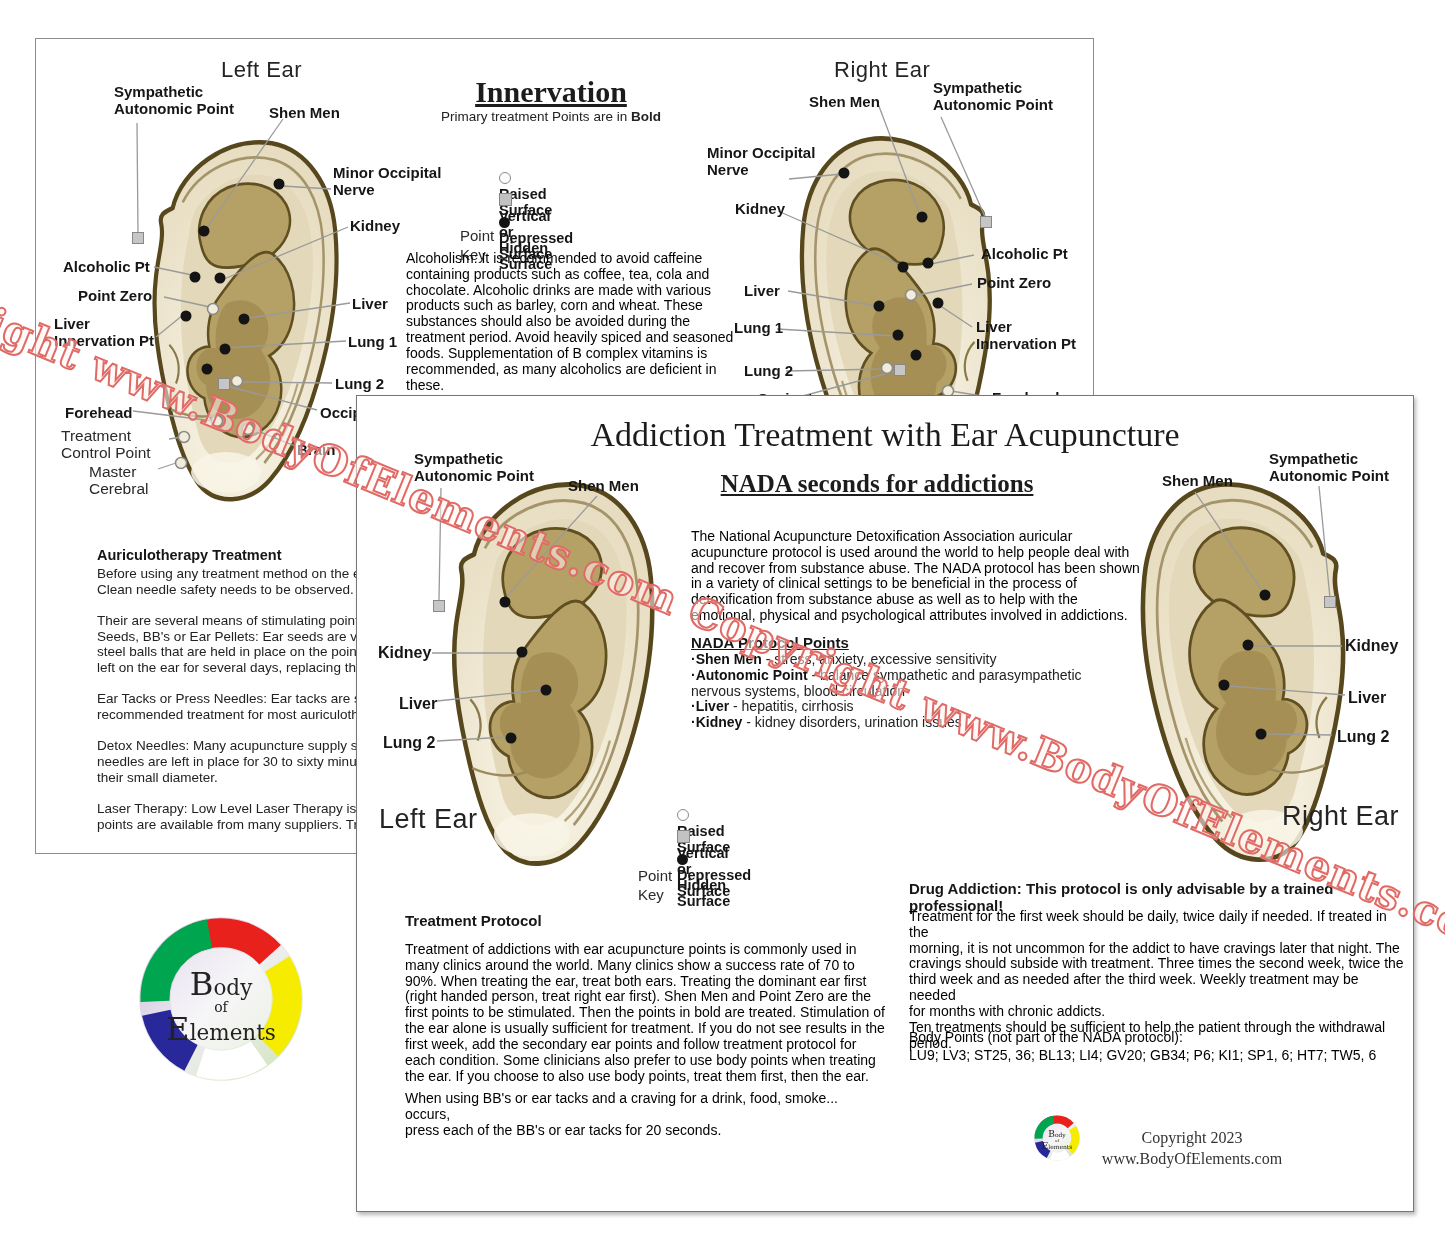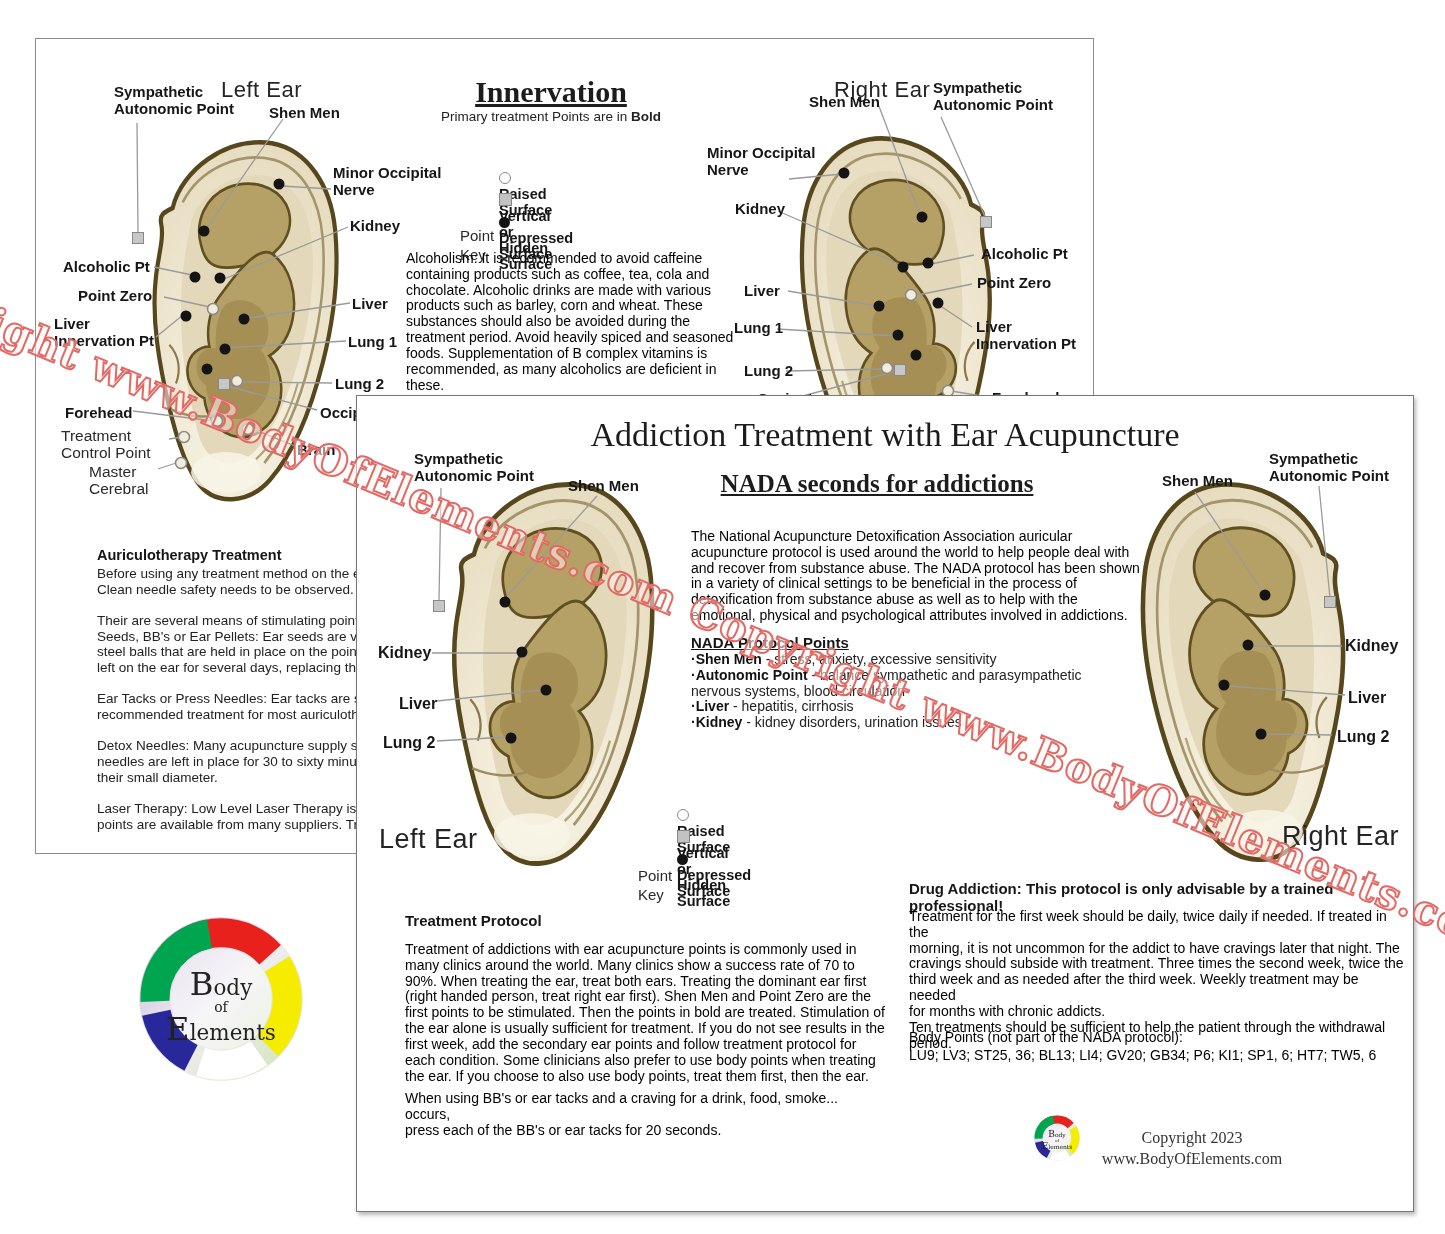--- a/index.html
+++ b/index.html
@@ -8,21 +8,21 @@
   .poster{position:absolute;background:#ffffff;border:1px solid #8c8c8c;}
   .poster.back{left:35px;top:38px;width:1057px;height:814px;}
   .poster.front{left:356px;top:395px;width:1056px;height:815px;border-color:#777;
                 box-shadow:2px 3px 4px rgba(0,0,0,.28);z-index:5;}
   .ear-art{position:absolute;}
   .ear-art svg{width:100%;height:100%;}
   .mirror{transform:scaleX(-1);}
   .overlay{position:absolute;left:0;top:0;pointer-events:none;}
   .lbl{position:absolute;font-size:15px;font-weight:bold;line-height:1.12;white-space:pre-line;color:#161616;}
   .lbl.reg{font-weight:normal;color:#2a2a2a;font-size:15.5px;}
-  .ear-title{position:absolute;font-size:22px;color:#242424;letter-spacing:.5px;margin-top:20px;}
+  .ear-title{position:absolute;font-size:22px;color:#242424;letter-spacing:.5px;}
   .ear-title.big{font-size:27px;}
   .main-title{position:absolute;text-align:center;font-family:"Liberation Serif",serif;}
   .para{position:absolute;font-size:14px;line-height:1.13;white-space:pre-line;color:#000000;}
   .clip-para{position:absolute;font-size:13.5px;line-height:1.16;white-space:pre;color:#222;}
   .h-sans{position:absolute;font-size:15px;font-weight:bold;color:#161616;}
   .underline{text-decoration:underline;}
   .key{position:absolute;}
   .key .kt{position:absolute;font-size:15px;line-height:1.25;color:#2a2a2a;white-space:pre-line;margin-top:45px;}
   .key .row{position:absolute;font-size:14.5px;font-weight:bold;color:#161616;}
   .sym{display:inline-block;vertical-align:-1px;margin-right:9px;}

